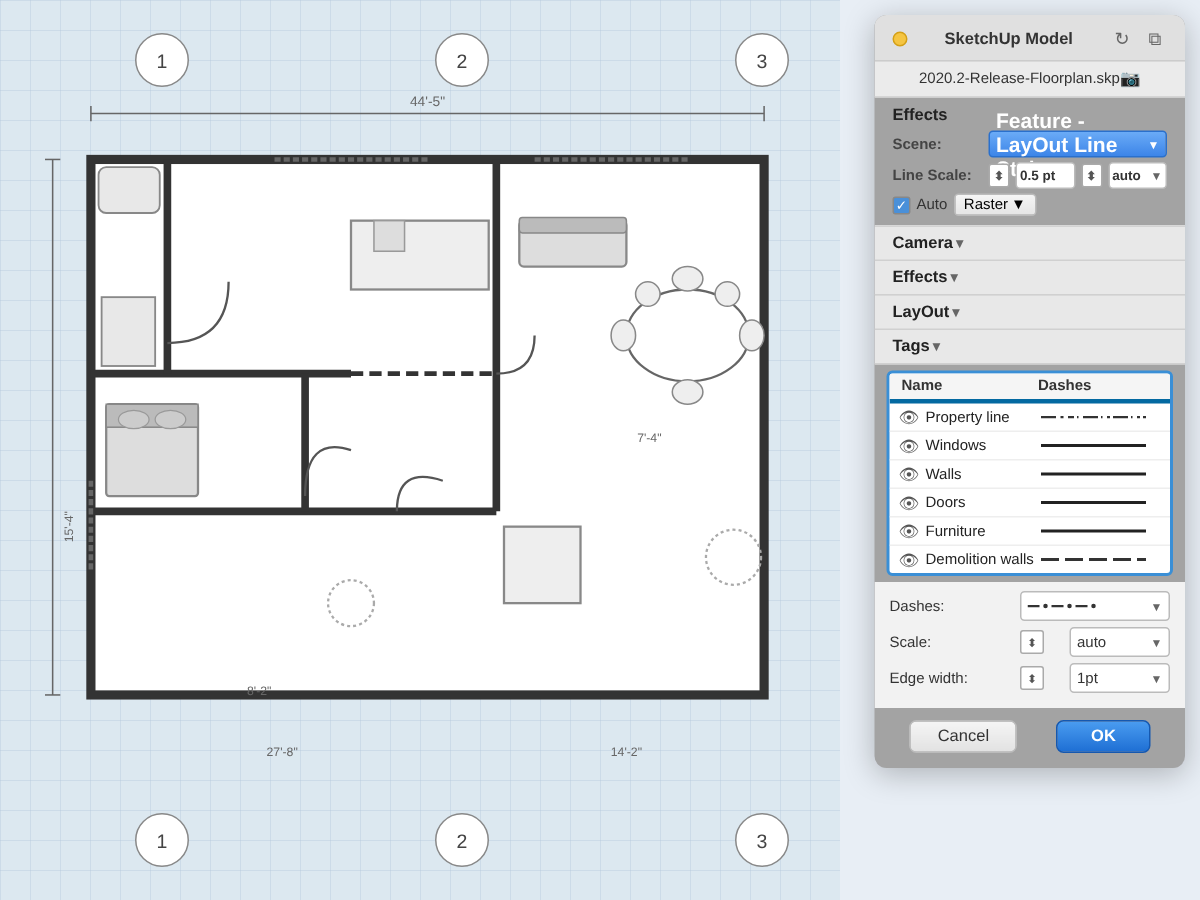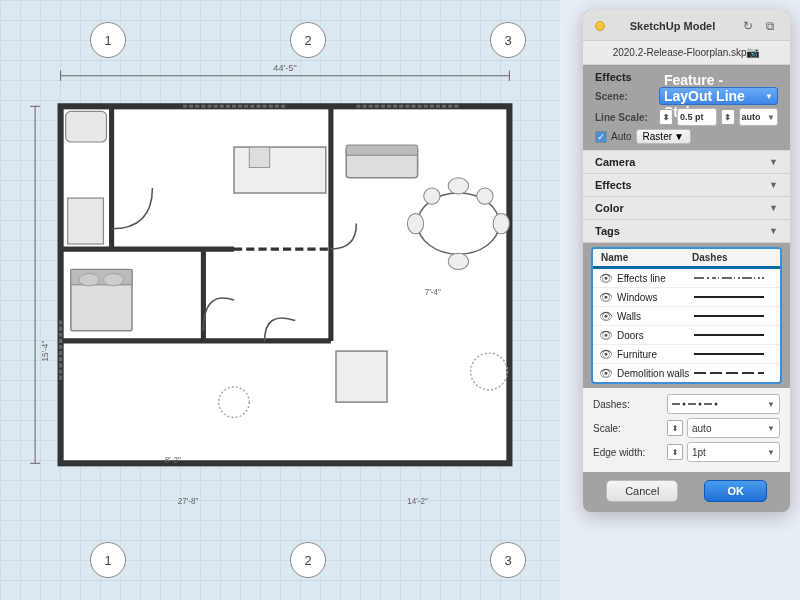--- a/index.html
+++ b/index.html
@@ -220,21 +220,20 @@
       gap: 2px;
     }
 
     
     .collapsible-header {
       padding: 5px 12px;
       background: #e8e8e8;
       border-bottom: 1px solid #d0d0d0;
       display: flex;
       align-items: center;
-      justify-content: space-between;
       cursor: pointer;
     }
 
     .collapsible-label {
       font-size: 11px;
       font-weight: 700;
       color: #222;
     }
 
     .chevron {
@@ -312,21 +311,21 @@
     
     .bottom-section {
       padding: 6px 10px;
       background: #f2f2f2;
     }
 
     .bottom-field-row {
       display: flex;
       align-items: center;
       margin-bottom: 4px;
-      gap: 4px;
+      gap: 17px;
     }
 
     .bottom-label {
       font-size: 10px;
       color: #333;
       width: 70px;
       flex-shrink: 0;
     }
 
     .color-bar {
@@ -585,38 +584,38 @@
     <span class="collapsible-label">Camera</span>
     <span class="chevron">▼</span>
   </div>
 
   <div class="collapsible-header">
     <span class="collapsible-label">Effects</span>
     <span class="chevron">▼</span>
   </div>
 
   <div class="collapsible-header">
-    <span class="collapsible-label">Color</span>
+    <span class="collapsible-label">LayOut</span>
     <span class="chevron">▼</span>
   </div>
 
   <div class="collapsible-header" style="margin-bottom:2px;">
     <span class="collapsible-label">Tags</span>
     <span class="chevron">▼</span>
   </div>
 
   <div class="tags-section">
     <div class="tags-header-row">
       <span class="tags-col-name">Name</span>
       <span class="tags-col-dashes">Dashes</span>
     </div>
 
     <div class="tag-row">
       <div class="eye-icon">👁</div>
-      <span class="tag-name">Effects line</span>
+      <span class="tag-name">Property line</span>
       <div class="tag-dashes">
         <svg width="70" height="6">
           <line x1="0" y1="3" x2="10" y2="3" stroke="#333" stroke-width="1.5"></line>
           <line x1="13" y1="3" x2="15" y2="3" stroke="#333" stroke-width="1.5"></line>
           <line x1="18" y1="3" x2="22" y2="3" stroke="#333" stroke-width="1.5"></line>
           <line x1="24" y1="3" x2="25" y2="3" stroke="#333" stroke-width="1.5"></line>
           <line x1="28" y1="3" x2="38" y2="3" stroke="#333" stroke-width="1.5"></line>
           <line x1="40" y1="3" x2="41" y2="3" stroke="#333" stroke-width="1.5"></line>
           <line x1="44" y1="3" x2="46" y2="3" stroke="#333" stroke-width="1.5"></line>
           <line x1="48" y1="3" x2="58" y2="3" stroke="#333" stroke-width="1.5"></line>

